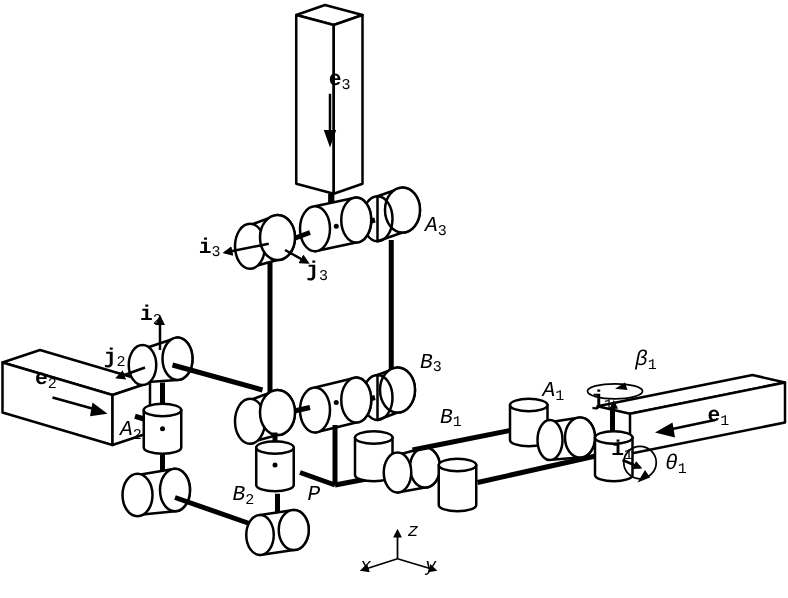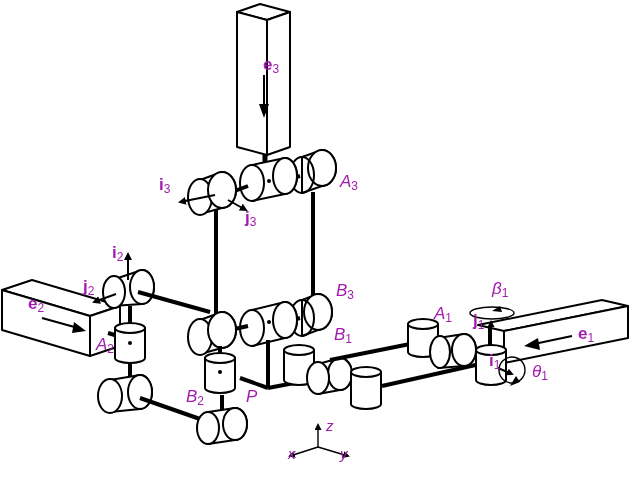--- a/index.html
+++ b/index.html
@@ -1,21 +1,21 @@
 <!DOCTYPE html>
 <html><head>
   <meta charset="utf-8">
   <style>
     html, body { margin: 0; padding: 0; background: #ffffff; }
     #canvas { position: relative; width: 630px; height: 478px; overflow: hidden; background: #fff; }
     svg { position: absolute; left: 0; top: 0; }
     .ln { stroke: #000; stroke-width: 2; fill: #fff; stroke-linejoin: round; }
     .thin { stroke: #000; stroke-width: 1.4; fill: none; }
     .rod { stroke: #000; stroke-width: 4; fill: none; stroke-linecap: butt; }
-    .lbl { position: absolute; font-family: Liberation Sans, sans-serif; font-size: 17px; color: #a21caf; line-height: 1; white-space: nowrap; }
+    .lbl { position: absolute; font-family: Liberation Mono, monospace; font-size: 17px; color: #000000; line-height: 1; white-space: nowrap; }
     .lbl i { font-style: italic; }
     .lbl b { font-weight: bold; }
     .lbl sub { font-size: 12px; vertical-align: -3px; font-style: normal; font-weight: normal; }
   </style>
 </head>
 <body>
 
 <div id="canvas">
 <svg width="630" height="478" viewBox="0 0 630 478">
   <defs>
@@ -157,33 +157,33 @@
   <line x1="498" y1="368" x2="512" y2="374" stroke="#000" stroke-width="2" marker-end="url(#ahs)"></line>
 
   <g>
     <line x1="318" y1="447" x2="318" y2="425" stroke="#000" stroke-width="1.4" marker-end="url(#ahs)"></line>
     <line x1="318" y1="447" x2="290" y2="456" stroke="#000" stroke-width="1.4" marker-end="url(#ahs)"></line>
     <line x1="318" y1="447" x2="348" y2="456" stroke="#000" stroke-width="1.4" marker-end="url(#ahs)"></line>
   </g>
 </svg>
 
 <div class="lbl" style="left:263px;top:56px"><b>e</b><sub>3</sub></div>
-<div class="lbl" style="left:159px;top:176px"><b>i</b><sub>3</sub></div>
+<div class="lbl" style="left:159px;top:190px"><b>i</b><sub>3</sub></div>
 <div class="lbl" style="left:245px;top:209px"><b>j</b><sub>3</sub></div>
 <div class="lbl" style="left:340px;top:173px"><i>A</i><sub>3</sub></div>
 <div class="lbl" style="left:336px;top:282px"><i>B</i><sub>3</sub></div>
-<div class="lbl" style="left:334px;top:326px"><i>B</i><sub>1</sub></div>
+<div class="lbl" style="left:352px;top:326px"><i>B</i><sub>1</sub></div>
 <div class="lbl" style="left:112px;top:244px"><b>i</b><sub>2</sub></div>
 <div class="lbl" style="left:83px;top:278px"><b>j</b><sub>2</sub></div>
 <div class="lbl" style="left:28px;top:295px"><b>e</b><sub>2</sub></div>
 <div class="lbl" style="left:96px;top:336px"><i>A</i><sub>2</sub></div>
 <div class="lbl" style="left:186px;top:388px"><i>B</i><sub>2</sub></div>
 <div class="lbl" style="left:246px;top:388px"><i>P</i></div>
 <div class="lbl" style="left:434px;top:305px"><i>A</i><sub>1</sub></div>
 <div class="lbl" style="left:473px;top:312px"><b>j</b><sub>1</sub></div>
 <div class="lbl" style="left:489px;top:352px"><b>i</b><sub>1</sub></div>
-<div class="lbl" style="left:492px;top:280px"><i>β</i><sub>1</sub></div>
+<div class="lbl" style="left:508px;top:280px"><i>β</i><sub>1</sub></div>
 <div class="lbl" style="left:532px;top:363px"><i>θ</i><sub>1</sub></div>
-<div class="lbl" style="left:578px;top:325px"><b>e</b><sub>1</sub></div>
+<div class="lbl" style="left:566px;top:325px"><b>e</b><sub>1</sub></div>
 <div class="lbl" style="left:326px;top:418px;font-size:15px"><i>z</i></div>
 <div class="lbl" style="left:288px;top:446px;font-size:15px"><i>x</i></div>
 <div class="lbl" style="left:340px;top:446px;font-size:15px"><i>y</i></div>
 </div>
 
 </body></html>

